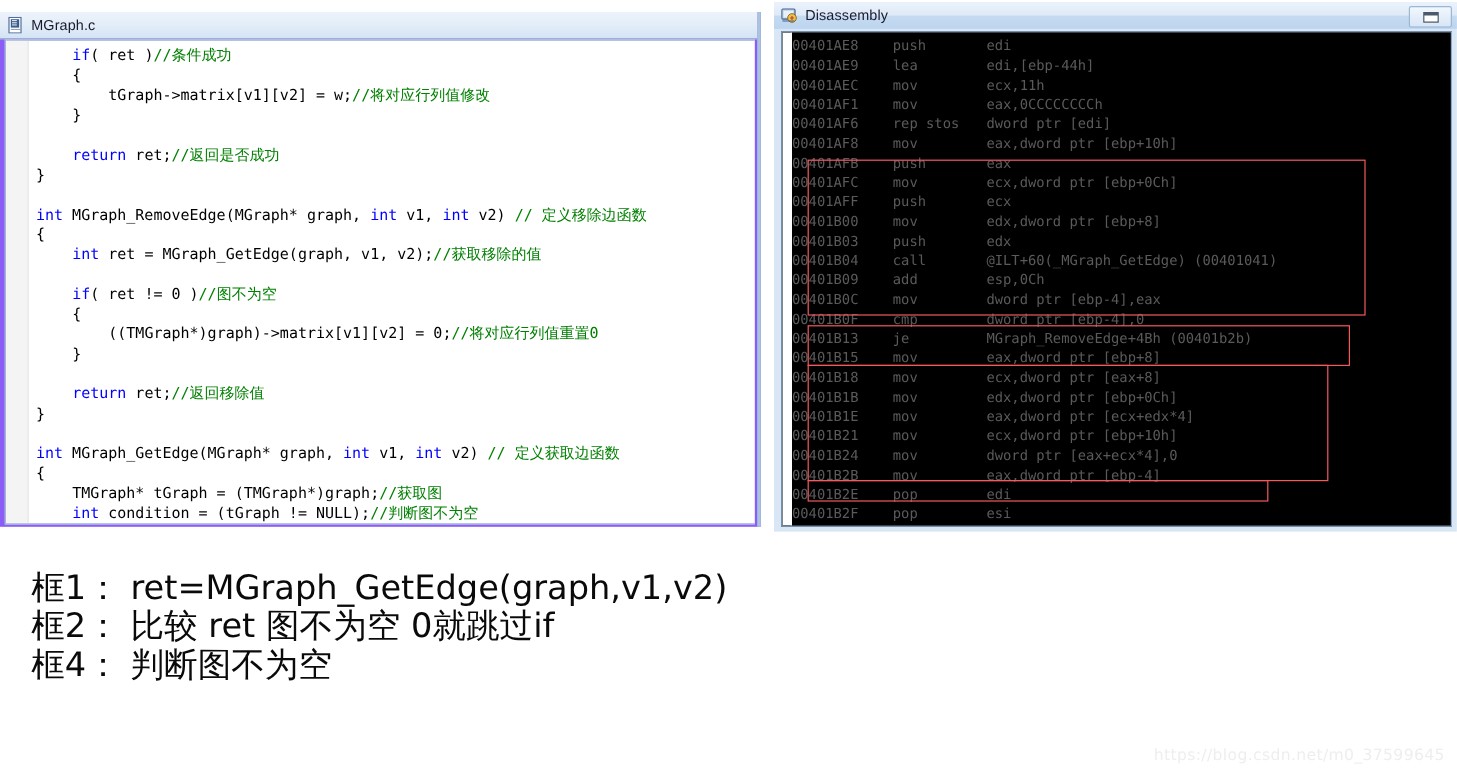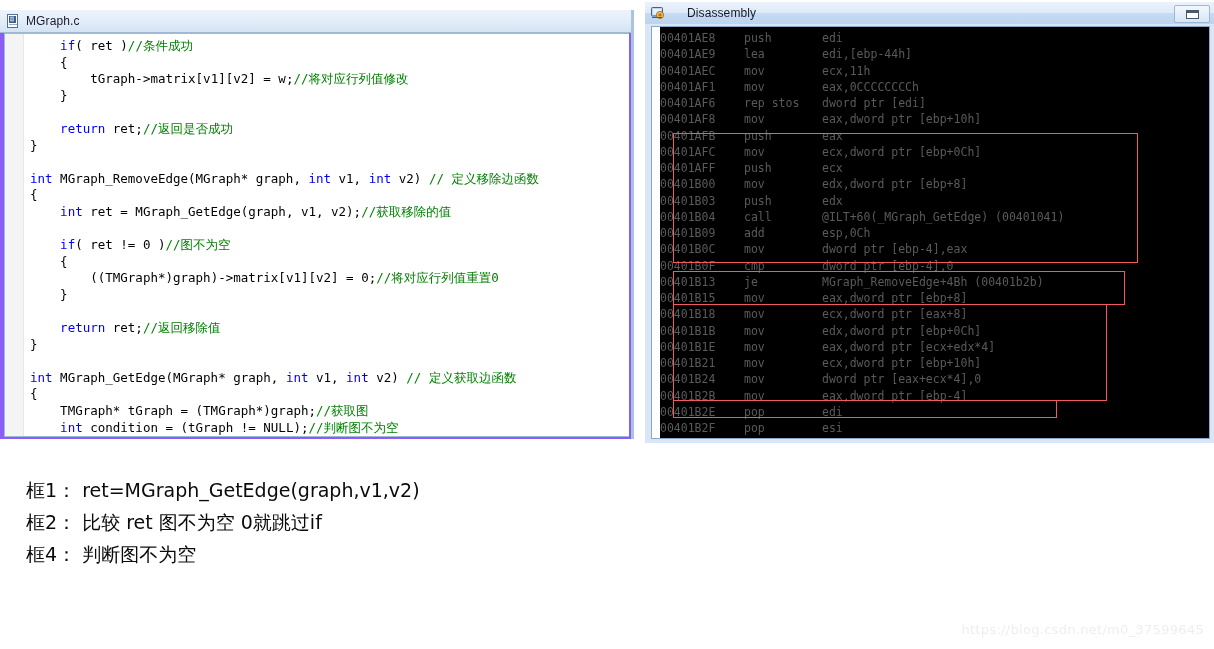--- a/index.html
+++ b/index.html
@@ -113,21 +113,20 @@
   
   #disasm-window {
     left: 645px;
     top: 2px;
     width: 569px;
     height: 441px;
     background: #d8e6f5;
   }
   #disasm-titlebar {
     background: linear-gradient(to bottom, #eaf2fc 0%, #dfeaf8 48%, #c6dbf1 52%, #bcd4ee 100%);
-    gap: 16px;
   }
   #disasm-body {
     position: absolute;
     left: 6px;
     top: 24px;
     right: 4px;
     bottom: 4px;
     background: #000000;
     border: 1px solid #8aa8c6;
     overflow: hidden;
@@ -181,21 +180,21 @@
   
   #annotations {
     position: absolute;
     left: 26px;
     top: 474px;
     width: 900px;
     color: #000000;
   }
   .ann-line {
     font-family: "DejaVu Sans", "Liberation Sans", sans-serif;
-    font-size: 19px;
+    font-size: 28px;
     line-height: 32px;
     color: #0a0a0a;
     white-space: pre;
   }
   #ann-title { font-size: 21px; letter-spacing: 0.2px; }
 
   
   #watermark {
     position: absolute;
     right: 10px;

